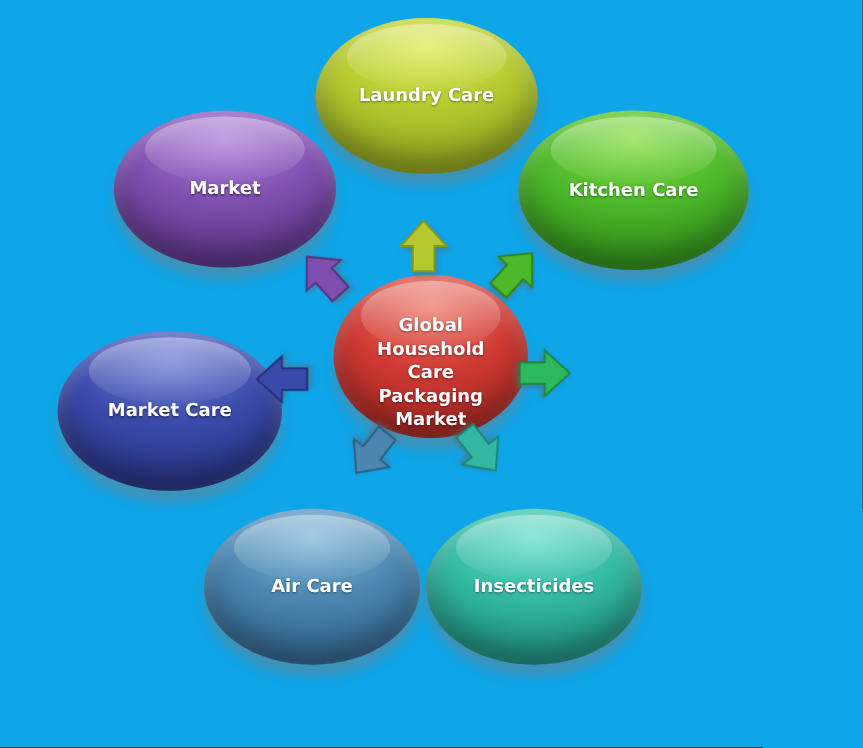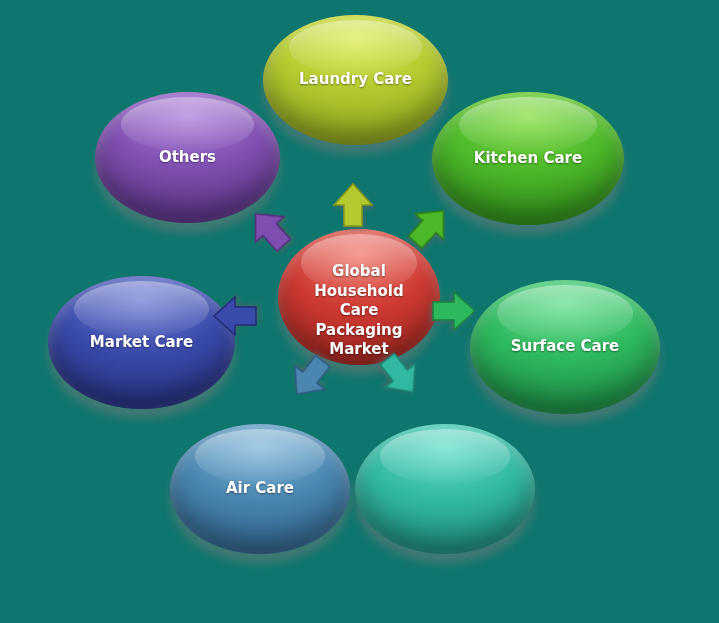--- a/index.html
+++ b/index.html
@@ -4,21 +4,21 @@
 <style>
   html, body {
     margin: 0;
     padding: 0;
     background: #000;
   }
   #canvas {
     position: relative;
     width: 719px;
     height: 623px;
-    background: #0f766e;
+    background: #0ea5e9;
     overflow: hidden;
     font-family: "DejaVu Sans", "Liberation Sans", sans-serif;
   }
   .node {
     position: absolute;
     border-radius: 50%;
     display: flex;
     align-items: center;
     justify-content: center;
     text-align: center;
@@ -75,38 +75,35 @@
 <div id="canvas">
 
   <div class="node" id="node-0" style="--cl: #dcea52; --cm: #b4c92e; --cd: #86991c;">
     <span class="gloss"></span>
     <span class="label">Laundry Care</span>
   </div>
   <div class="node" id="node-1" style="--cl: #84dd42; --cm: #4cb82a; --cd: #2c8418;">
     <span class="gloss"></span>
     <span class="label">Kitchen Care</span>
   </div>
-  <div class="node" id="node-2" style="--cl: #63dd8e; --cm: #2eb85e; --cd: #1b8440;">
-    <span class="gloss"></span>
-    <span class="label">Surface Care</span>
-  </div>
   <div class="node" id="node-3" style="--cl: #64ddc8; --cm: #32b8a2; --cd: #1c8474;">
     <span class="gloss"></span>
+    <span class="label">Insecticides</span>
   </div>
   <div class="node" id="node-4" style="--cl: #7fb6d9; --cm: #4a86b0; --cd: #2d5c82;">
     <span class="gloss"></span>
     <span class="label">Air Care</span>
   </div>
   <div class="node" id="node-5" style="--cl: #6f7dd4; --cm: #3a4aaa; --cd: #232e78;">
     <span class="gloss"></span>
     <span class="label">Market Care</span>
   </div>
   <div class="node" id="node-6" style="--cl: #ab7dd9; --cm: #7e4fb0; --cd: #54307c;">
     <span class="gloss"></span>
-    <span class="label">Others</span>
+    <span class="label">Market</span>
   </div>
 
   <div class="node" id="node-center" style="--cl: #ef7a6c; --cm: #cf3a33; --cd: #9e2520;">
     <span class="gloss"></span>
     <span class="label">Global Household Care Packaging Market</span>
   </div>
 
   <svg class="arrows" width="719" height="623" viewBox="0 0 719 623">
     <polygon class="arrow" points="0,-23 19,-2 9,-2 9,19 -9,19 -9,-2 -19,-2" transform="translate(353,207) rotate(0)" style="fill: rgb(180, 201, 46); stroke: rgb(134, 153, 28);"></polygon>
     <polygon class="arrow" points="0,-23 19,-2 9,-2 9,19 -9,19 -9,-2 -19,-2" transform="translate(428,228) rotate(42)" style="fill: rgb(76, 184, 42); stroke: rgb(44, 132, 24);"></polygon>

